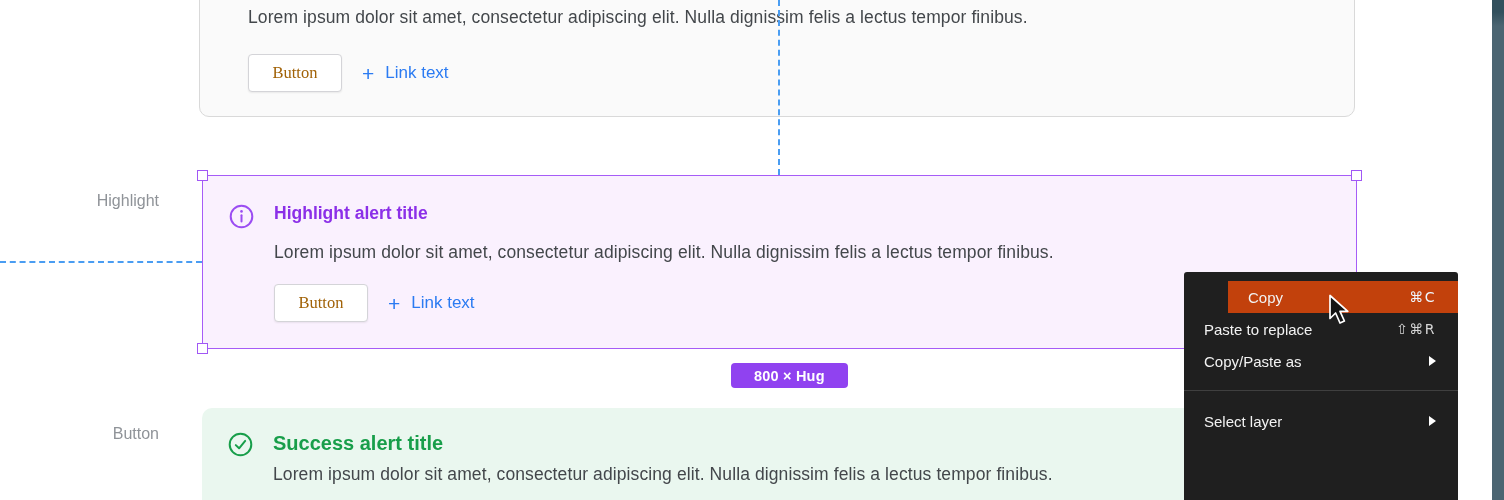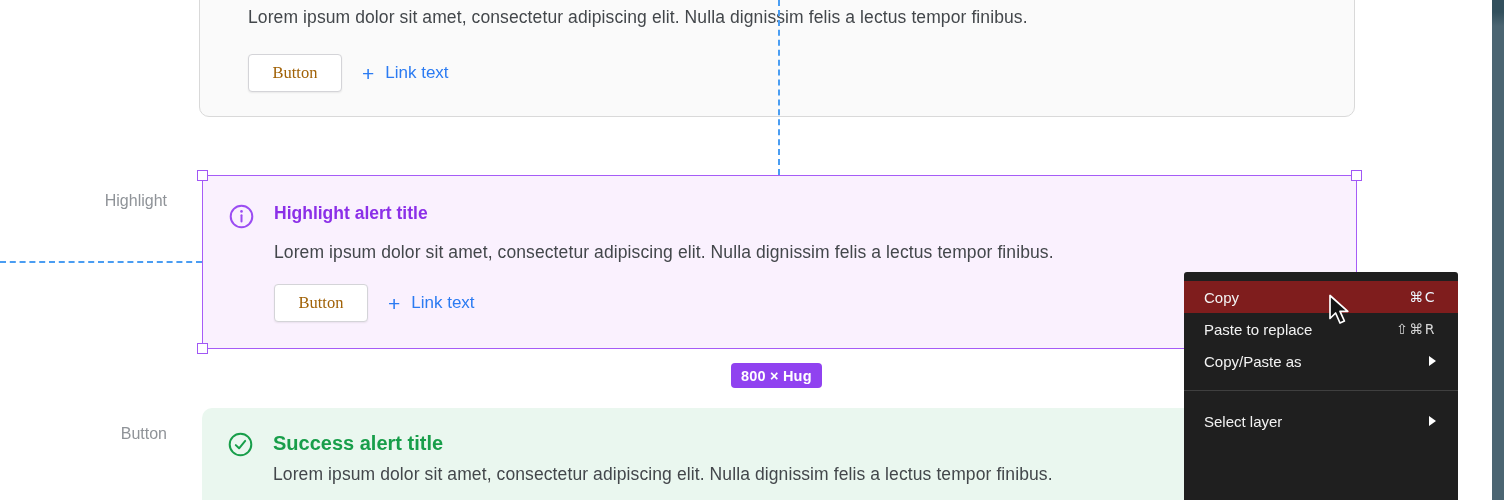--- a/index.html
+++ b/index.html
@@ -25,21 +25,21 @@
     background:#ffffff; border:1px solid #d4d4d8; border-radius:4px;
     font-family:Liberation Serif, serif; font-size:16.5px; color:#a16207;
     box-shadow:0 1px 2px rgba(0,0,0,.07); cursor:pointer;
   }
   .ui-link {
     display:flex; align-items:center; gap:11px; color:#2b7bf2;
     font-size:17px; font-weight:500; text-decoration:none; cursor:pointer;
   }
   .ui-link .plus { font-size:21px; font-weight:400; line-height:1; }
   .side-label {
-    position:absolute; left:12px; width:155px; text-align:right;
+    position:absolute; left:4px; width:155px; text-align:right;
     font-size:16px; color:#8f9398; cursor:default;padding-left:20px;
   }
 
   
   .guide-v {
     position:absolute; left:778px; top:0; height:175px; width:0;
     border-left:2px dashed #4a9df2;
   }
   .guide-h {
     position:absolute; left:0; top:261px; width:202px; height:0;
@@ -66,21 +66,21 @@
     background:#fff; border:1.5px solid #a157f5;
   }
   .handle.tl { left:-6px; top:-6px; }
   .handle.tr { right:-6px; top:-6px; }
   .handle.bl { left:-6px; bottom:-6px; }
   .handle.br { right:-6px; bottom:-6px; }
 
   
   .size-badge {
     position:absolute; left:731px; top:363px; height:25px;
-    display:flex; align-items:center; padding:0 10px;
+    display:flex; align-items:center; padding:0 23px;
     background:#9042f0; border-radius:4px;
     color:#ffffff; font-size:14.5px; font-weight:700; letter-spacing:.2px;
   }
 
   
   .sc-alert {
     position:absolute; left:202px; top:408px; width:1155px; height:140px;
     background:#eaf7ef; border-radius:10px;
   }
   .sc-alert .alert-icon { position:absolute; left:26px; top:24px; }
@@ -95,21 +95,21 @@
 
   
   .context-menu {
     position:absolute; left:1184px; top:272px; width:274px; height:240px;
     background:#1f1f1f; border-radius:3px 3px 0 0; padding-top:9px; z-index:20;
   }
   .menu-item {
     height:32px; display:flex; align-items:center;
     padding:0 22px 0 20px; font-size:15px; color:#f2f2f2; cursor:pointer;
   }
-  .menu-item.selected { background:#7f1d1d; }
+  .menu-item.selected { background:#c2410c;margin-left:44px; }
   .menu-item .shortcut {
     margin-left:auto; color:#d6d6d6; font-size:14px; letter-spacing:1.5px;
     font-family:"DejaVu Sans",sans-serif;
   }
   .menu-item.selected .shortcut { color:#eef7ff; }
   .menu-item .submenu-arrow {
     margin-left:auto; width:0; height:0;
     border-left:7px solid #ffffff;
     border-top:5px solid transparent; border-bottom:5px solid transparent;
   }

